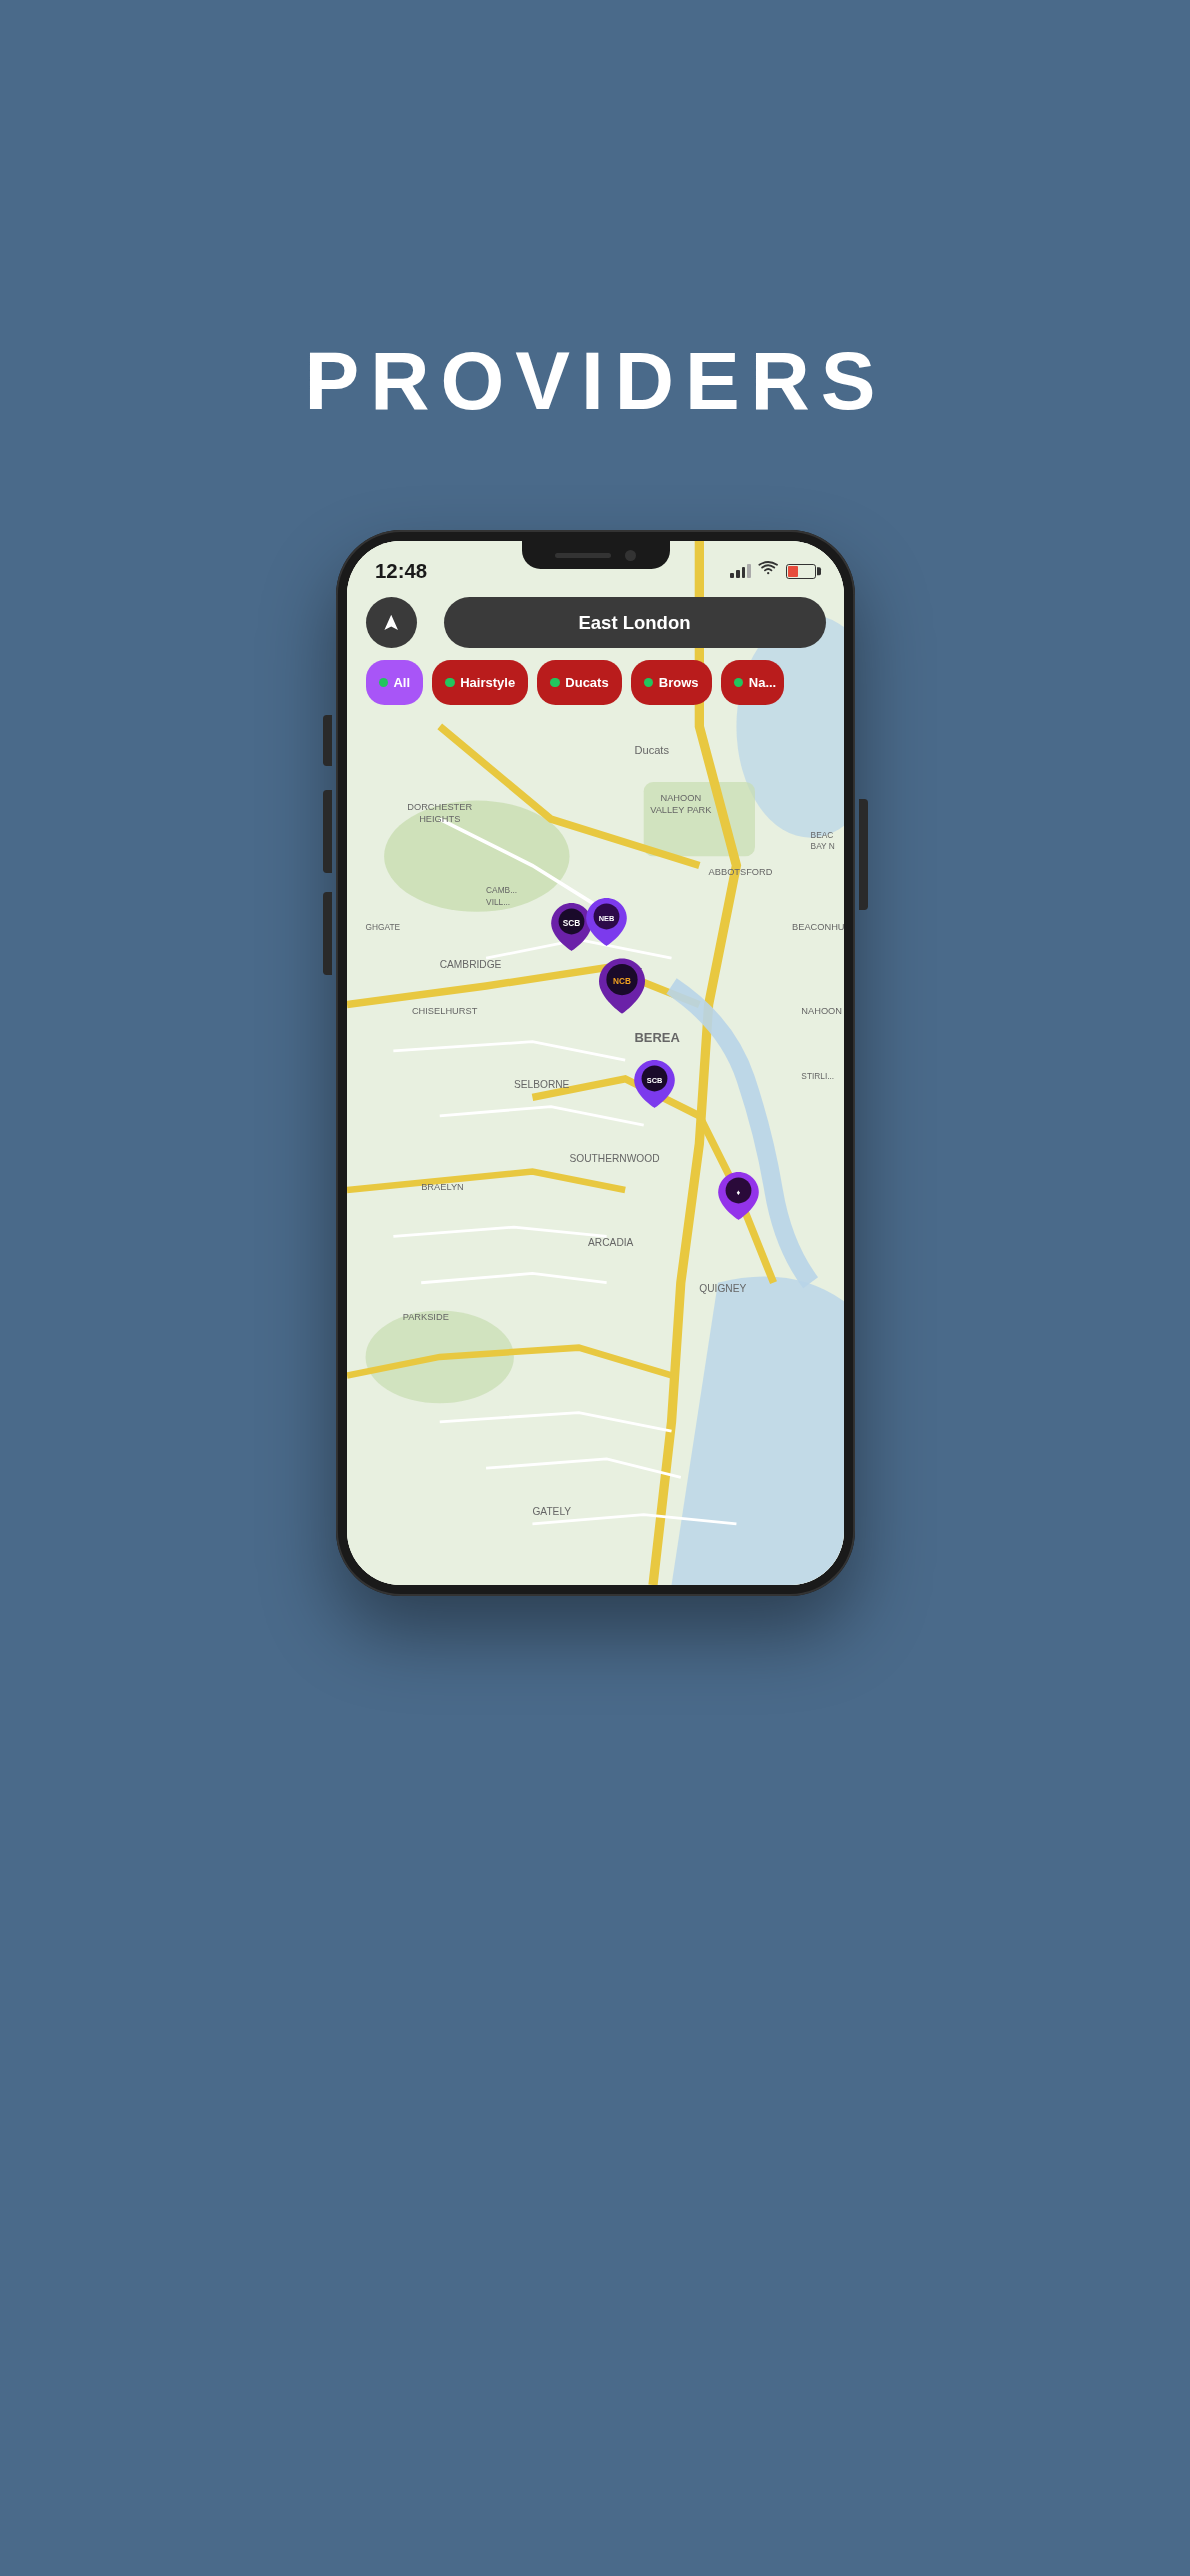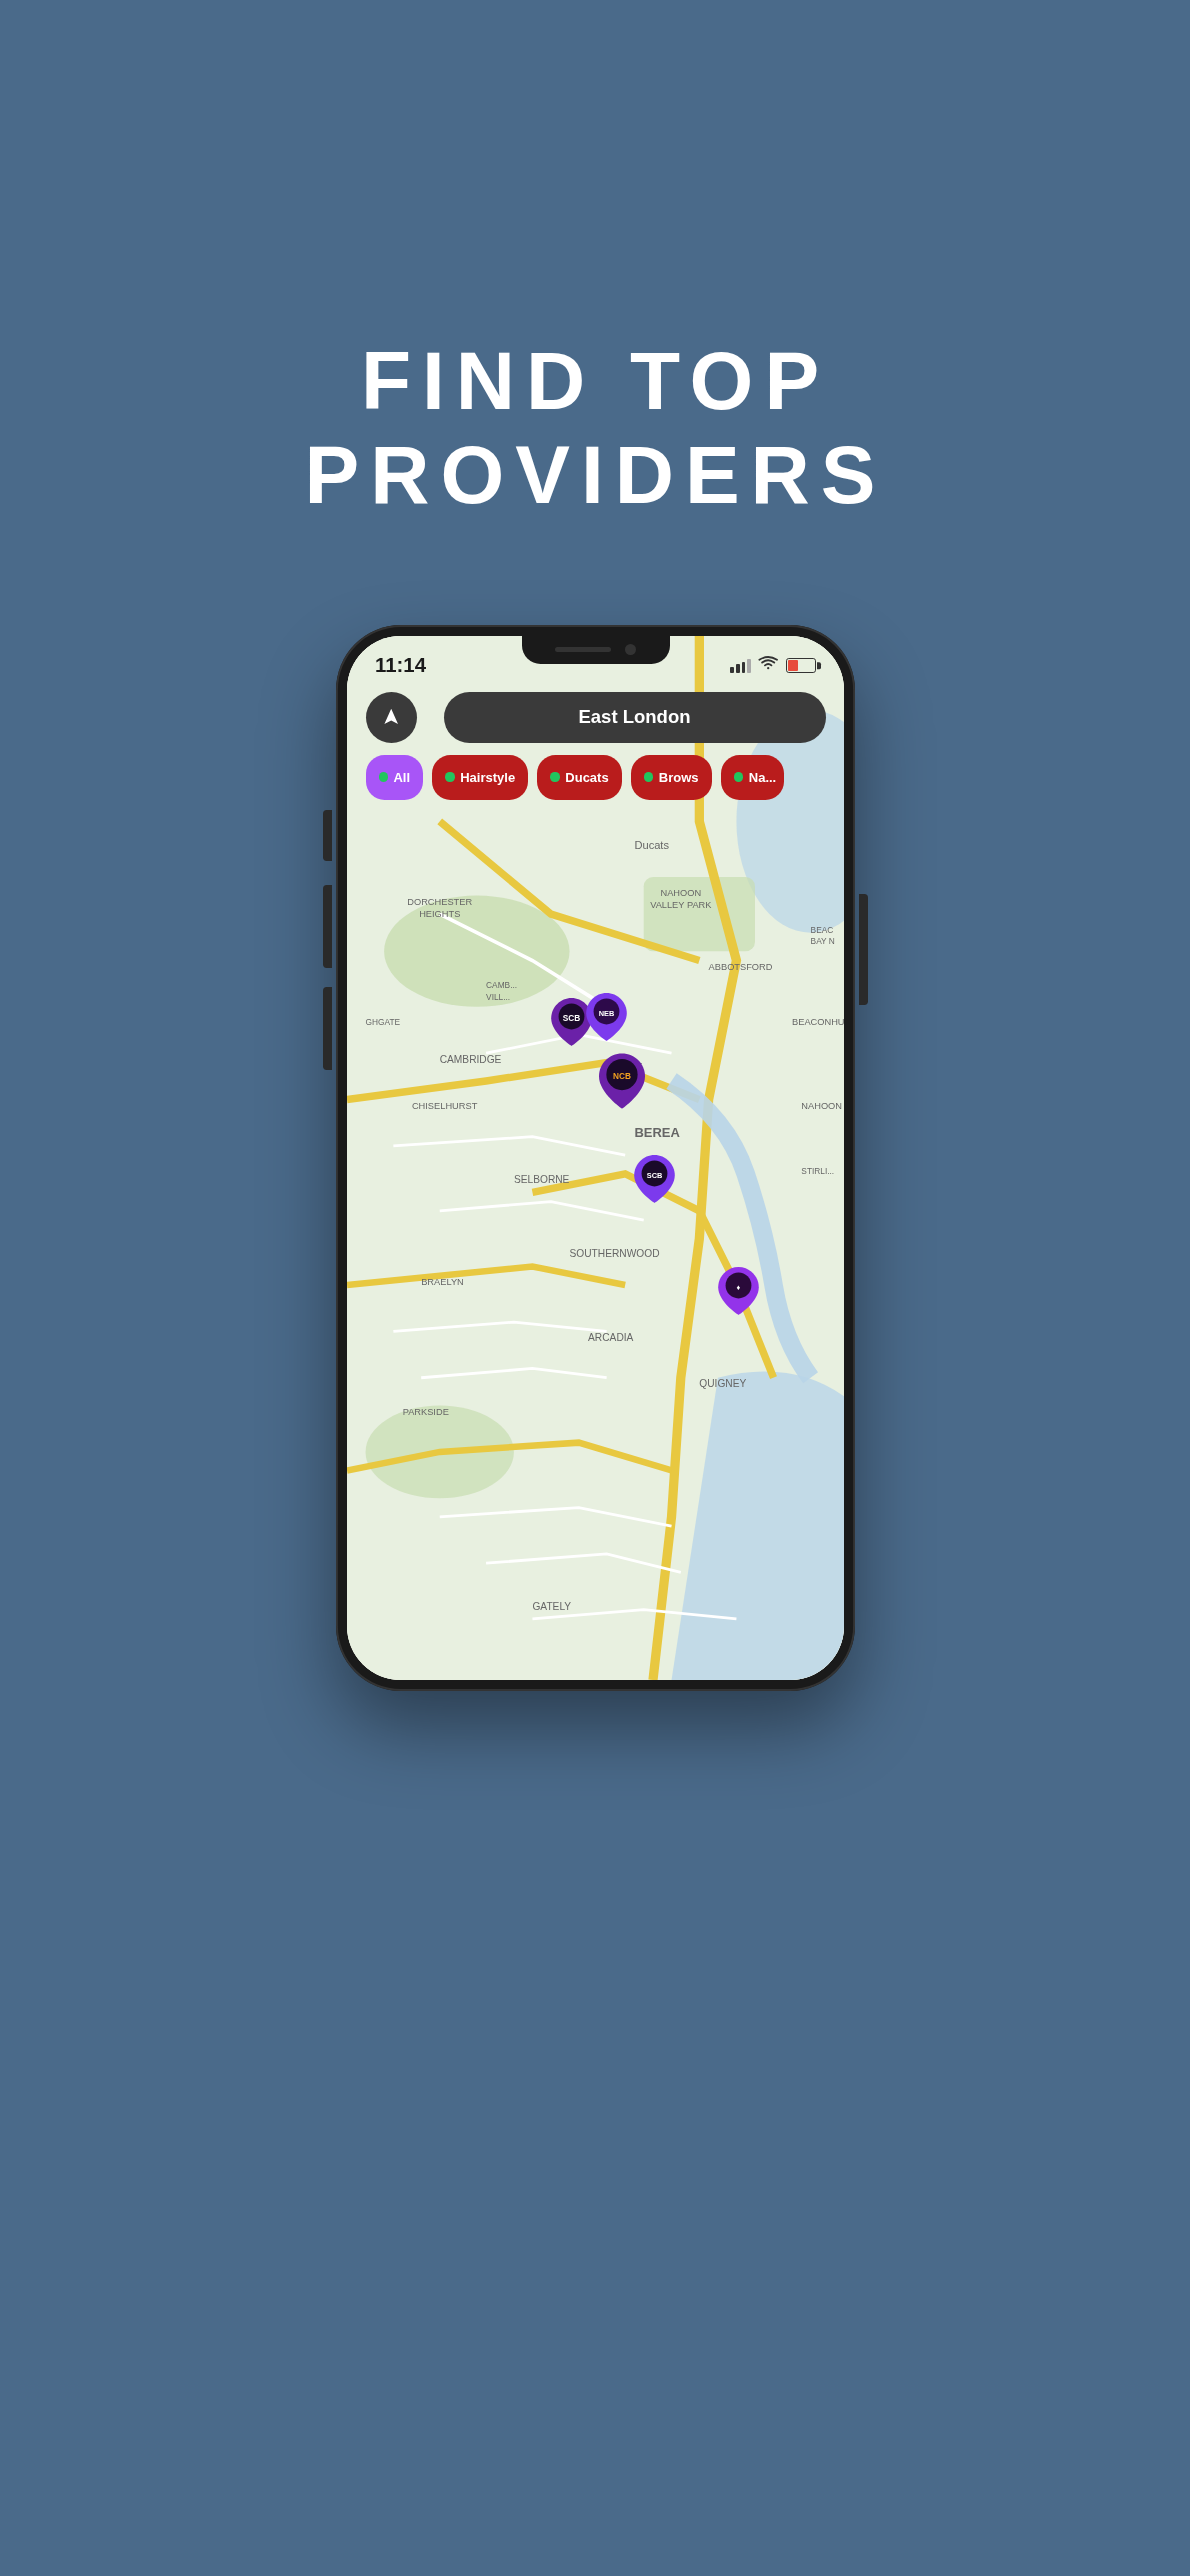--- a/index.html
+++ b/index.html
@@ -288,21 +288,20 @@
       color: white;
       font-size: 13px;
       font-weight: 600;
     }
   </style>
 </head>
 <body>
 
 <div style="text-align:center; margin-top:167px; padding: 0 56px;">
   <div class="hero-text">
-    <div>FIND TOP</div>
     <div>PROVIDERS</div>
   </div>
 </div>
 
 <div class="phone-container" style="margin-top:102px;">
   <div class="phone-frame">
 
     <div class="phone-button-left-top"></div>
     <div class="phone-button-left-mid"></div>
     <div class="phone-button-left-bot"></div>
@@ -373,21 +372,21 @@
           <text x="490" y="580" font-size="9" fill="#666" font-family="Arial">STIRLI...</text>
           <text x="240" y="670" font-size="11" fill="#666" font-family="Arial">SOUTHERNWOOD</text>
           <text x="80" y="700" font-size="10" fill="#666" font-family="Arial">BRAELYN</text>
           <text x="260" y="760" font-size="11" fill="#666" font-family="Arial">ARCADIA</text>
           <text x="380" y="810" font-size="11" fill="#666" font-family="Arial">QUIGNEY</text>
           <text x="60" y="840" font-size="10" fill="#666" font-family="Arial">PARKSIDE</text>
           <text x="200" y="1050" font-size="11" fill="#666" font-family="Arial">GATELY</text>
         </svg>
 
         <div class="status-bar">
-          <span class="status-time">11:14</span>
+          <span class="status-time">12:48</span>
           <div class="status-icons">
 
             <div class="signal-icon">
               <div class="signal-bar" style="height:5.6px;"></div>
               <div class="signal-bar" style="height:8.3px;"></div>
               <div class="signal-bar" style="height:11px;"></div>
               <div class="signal-bar" style="height:14px; background:#aaa;"></div>
             </div>
 
             <div style="font-size:16.7px; color:#333;">

